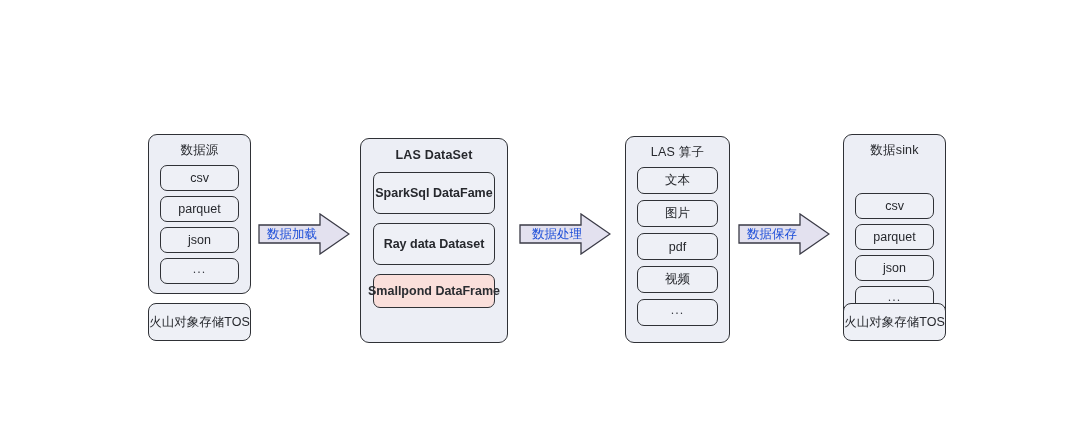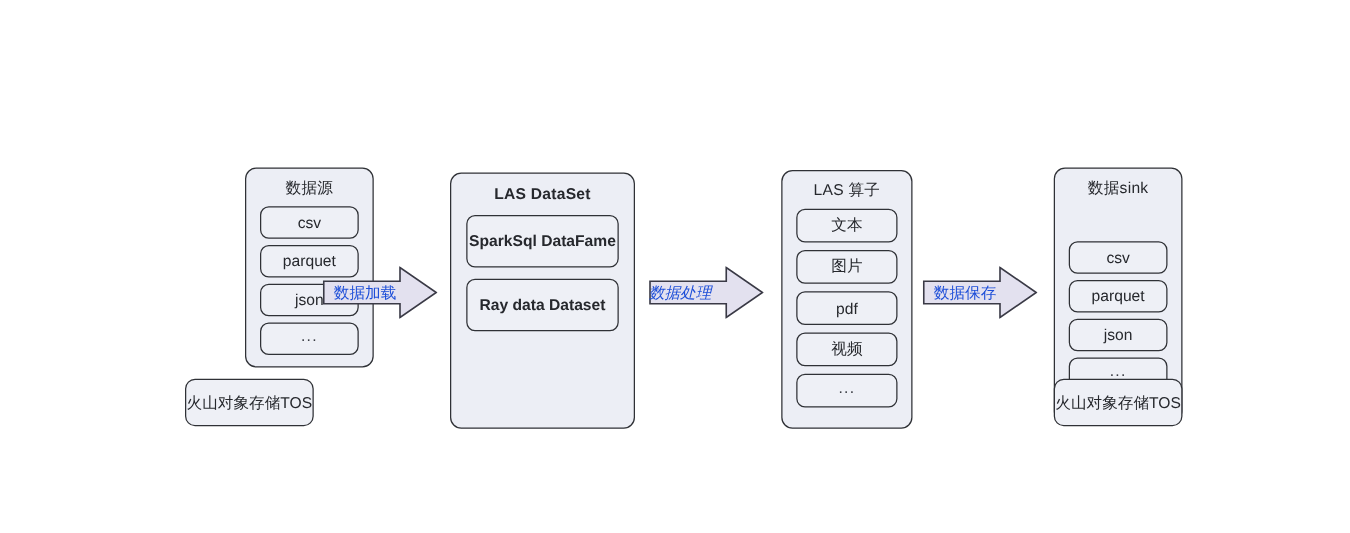--- a/index.html
+++ b/index.html
@@ -127,21 +127,21 @@
     white-space: nowrap;
     pointer-events: none;
   }
 </style>
 </head>
 <body>
 
 <div id="canvas">
 
   <div class="stage">
-    <div class="stage-box" style="left:148px; top:134px; width:103px; height:160px;margin-left:48px;">
+    <div class="stage-box" style="left:148px; top:134px; width:103px; height:160px;">
       <div class="stage-title">数据源</div>
       <div class="items">
         <div class="item" style="height:26px; margin-bottom:5px;">
           <span>csv</span>
         </div>
         <div class="item" style="height:26px; margin-bottom:5px;">
           <span>parquet</span>
         </div>
         <div class="item" style="height:26px; margin-bottom:5px;">
           <span>json</span>
@@ -166,29 +166,32 @@
   <div class="stage">
     <div class="stage-box" style="left:360px; top:138px; width:148px; height:205px; padding-top:9px;font-weight:bold;">
       <div class="stage-title" style="margin-bottom:9px;">LAS  DataSet</div>
       <div class="items" style="padding:0 12px 10px 12px;">
         <div class="item" style="height:42px; margin-bottom:9px;">
           <span>SparkSql DataFame</span>
         </div>
         <div class="item" style="height:42px; margin-bottom:9px;">
           <span>Ray data Dataset</span>
         </div>
+        <div class="item highlight" style="height:34px;">
+          <span>Smallpond DataFrame</span>
+        </div>
       </div>
     </div>
   </div>
 
   <div class="arrow" style="left:519px; top:213px; width:92px; height:42px;">
     <svg width="92" height="42" viewBox="0 0 92 42">
       <polygon points="1,12 62,12 62,1 91,21 62,41 62,30 1,30" fill="#e3e1ef" stroke="#3a3a46" stroke-width="1.3" stroke-linejoin="miter"></polygon>
     </svg>
-    <span class="arrow-label" style="margin-left:0;font-style:italic;">数据处理</span>
+    <span class="arrow-label" style="margin-left:13px;">数据处理</span>
   </div>
 
   <div class="stage">
     <div class="stage-box" style="left:625px; top:136px; width:105px; height:207px;">
       <div class="stage-title">LAS  算子</div>
       <div class="items">
         <div class="item" style="height:27px; margin-bottom:6px;">
           <span>文本</span>
         </div>
         <div class="item" style="height:27px; margin-bottom:6px;">

